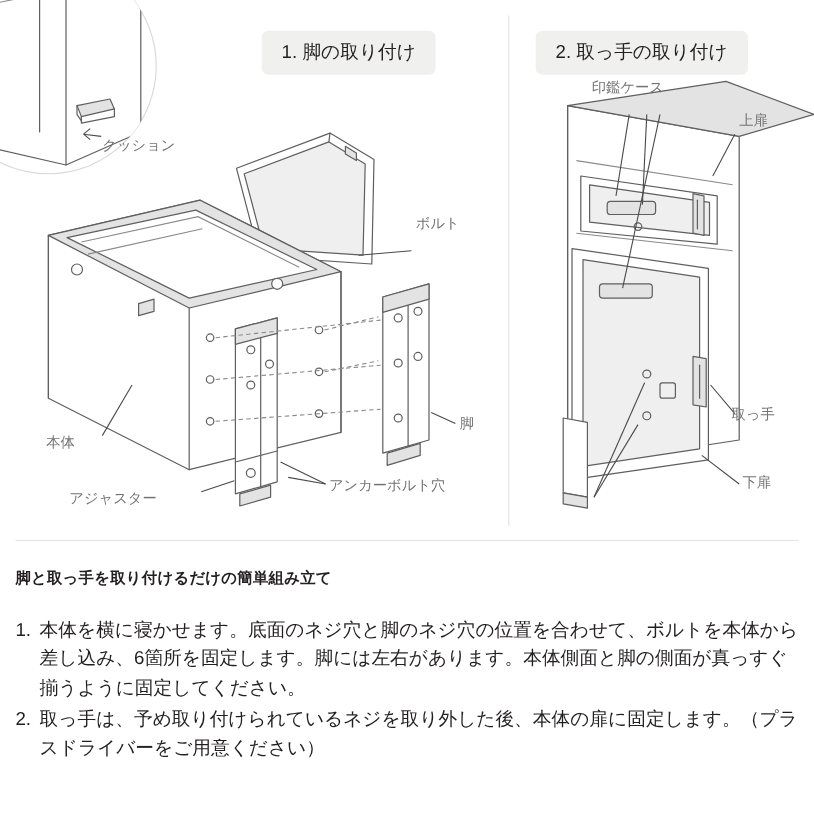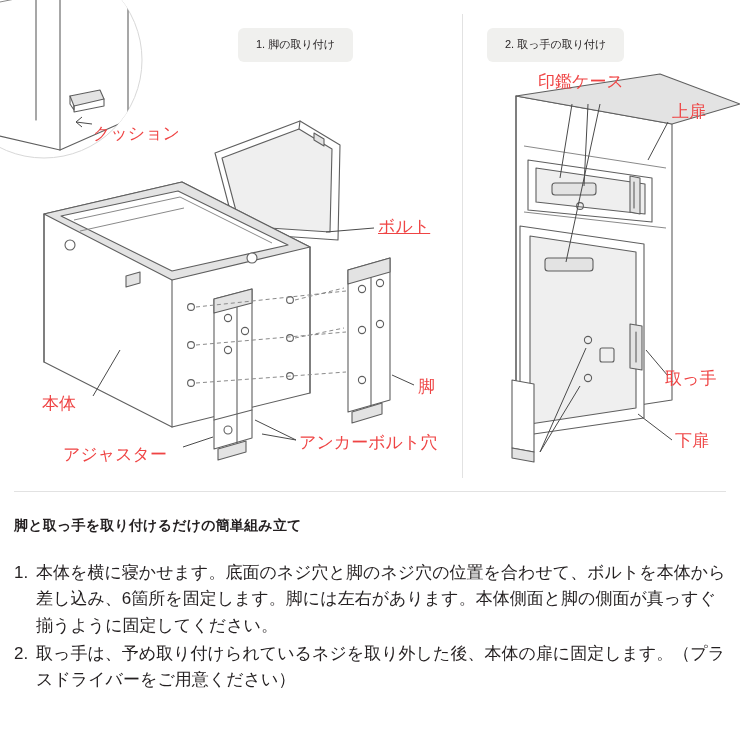--- a/index.html
+++ b/index.html
@@ -42,35 +42,35 @@
     right: 14px;
     height: 1px;
     background: #e2e2e2;
   }
 
   
   .pill {
     position: absolute;
     background: #f0f0ee;
     border-radius: 6px;
-    font-size: 11px;
+    font-size: 17px;
     line-height: 1;
     padding: 11px 18px 12px 18px;
     color: #231f20;
     white-space: nowrap;
     text-align: center;
     font-weight: 400;
   }
 
   
   .lbl {
     position: absolute;
-    font-size: 17px;
+    font-size: 13px;
     line-height: 1.1;
-    color: #ef4444;
+    color: #737373;
     white-space: nowrap;
   }
 
   svg { display: block; }
   .diagram-svg {
     position: absolute;
     left: 0;
     top: 0;
     width: 740px;
     height: 492px;
@@ -264,21 +264,21 @@
       <path class="lead" d="M668,376 L646,350"></path>
       <path class="lead" d="M672,440 L638,414"></path>
       <path class="lead" d="M540,452 L580,386"></path>
       <path class="lead" d="M540,452 L586,348"></path>
     </svg>
 
     <div class="pill" style="left:238px; top:28px;">1. 脚の取り付け</div>
     <div class="pill" style="left:487px; top:28px;text-align:right;">2. 取っ手の取り付け</div>
 
     <div class="lbl" style="left:93px; top:113px;margin-top:12px;">クッション</div>
-    <div class="lbl" style="left:378px; top:218px;text-decoration:underline;">ボルト</div>
+    <div class="lbl" style="left:378px; top:196px;">ボルト</div>
     <div class="lbl" style="left:42px; top:395px;">本体</div>
     <div class="lbl" style="left:63px; top:446px;">アジャスター</div>
     <div class="lbl" style="left:299px; top:434px;">アンカーボルト穴</div>
     <div class="lbl" style="left:418px; top:378px;">脚</div>
 
     <div class="lbl" style="left:538px; top:73px;">印鑑ケース</div>
     <div class="lbl" style="left:672px; top:103px;">上扉</div>
     <div class="lbl" style="left:665px; top:370px;">取っ手</div>
     <div class="lbl" style="left:675px; top:432px;">下扉</div>
     <div class="lbl" style="left:510px; top:450px;margin-top:44px;">ネジ</div>

